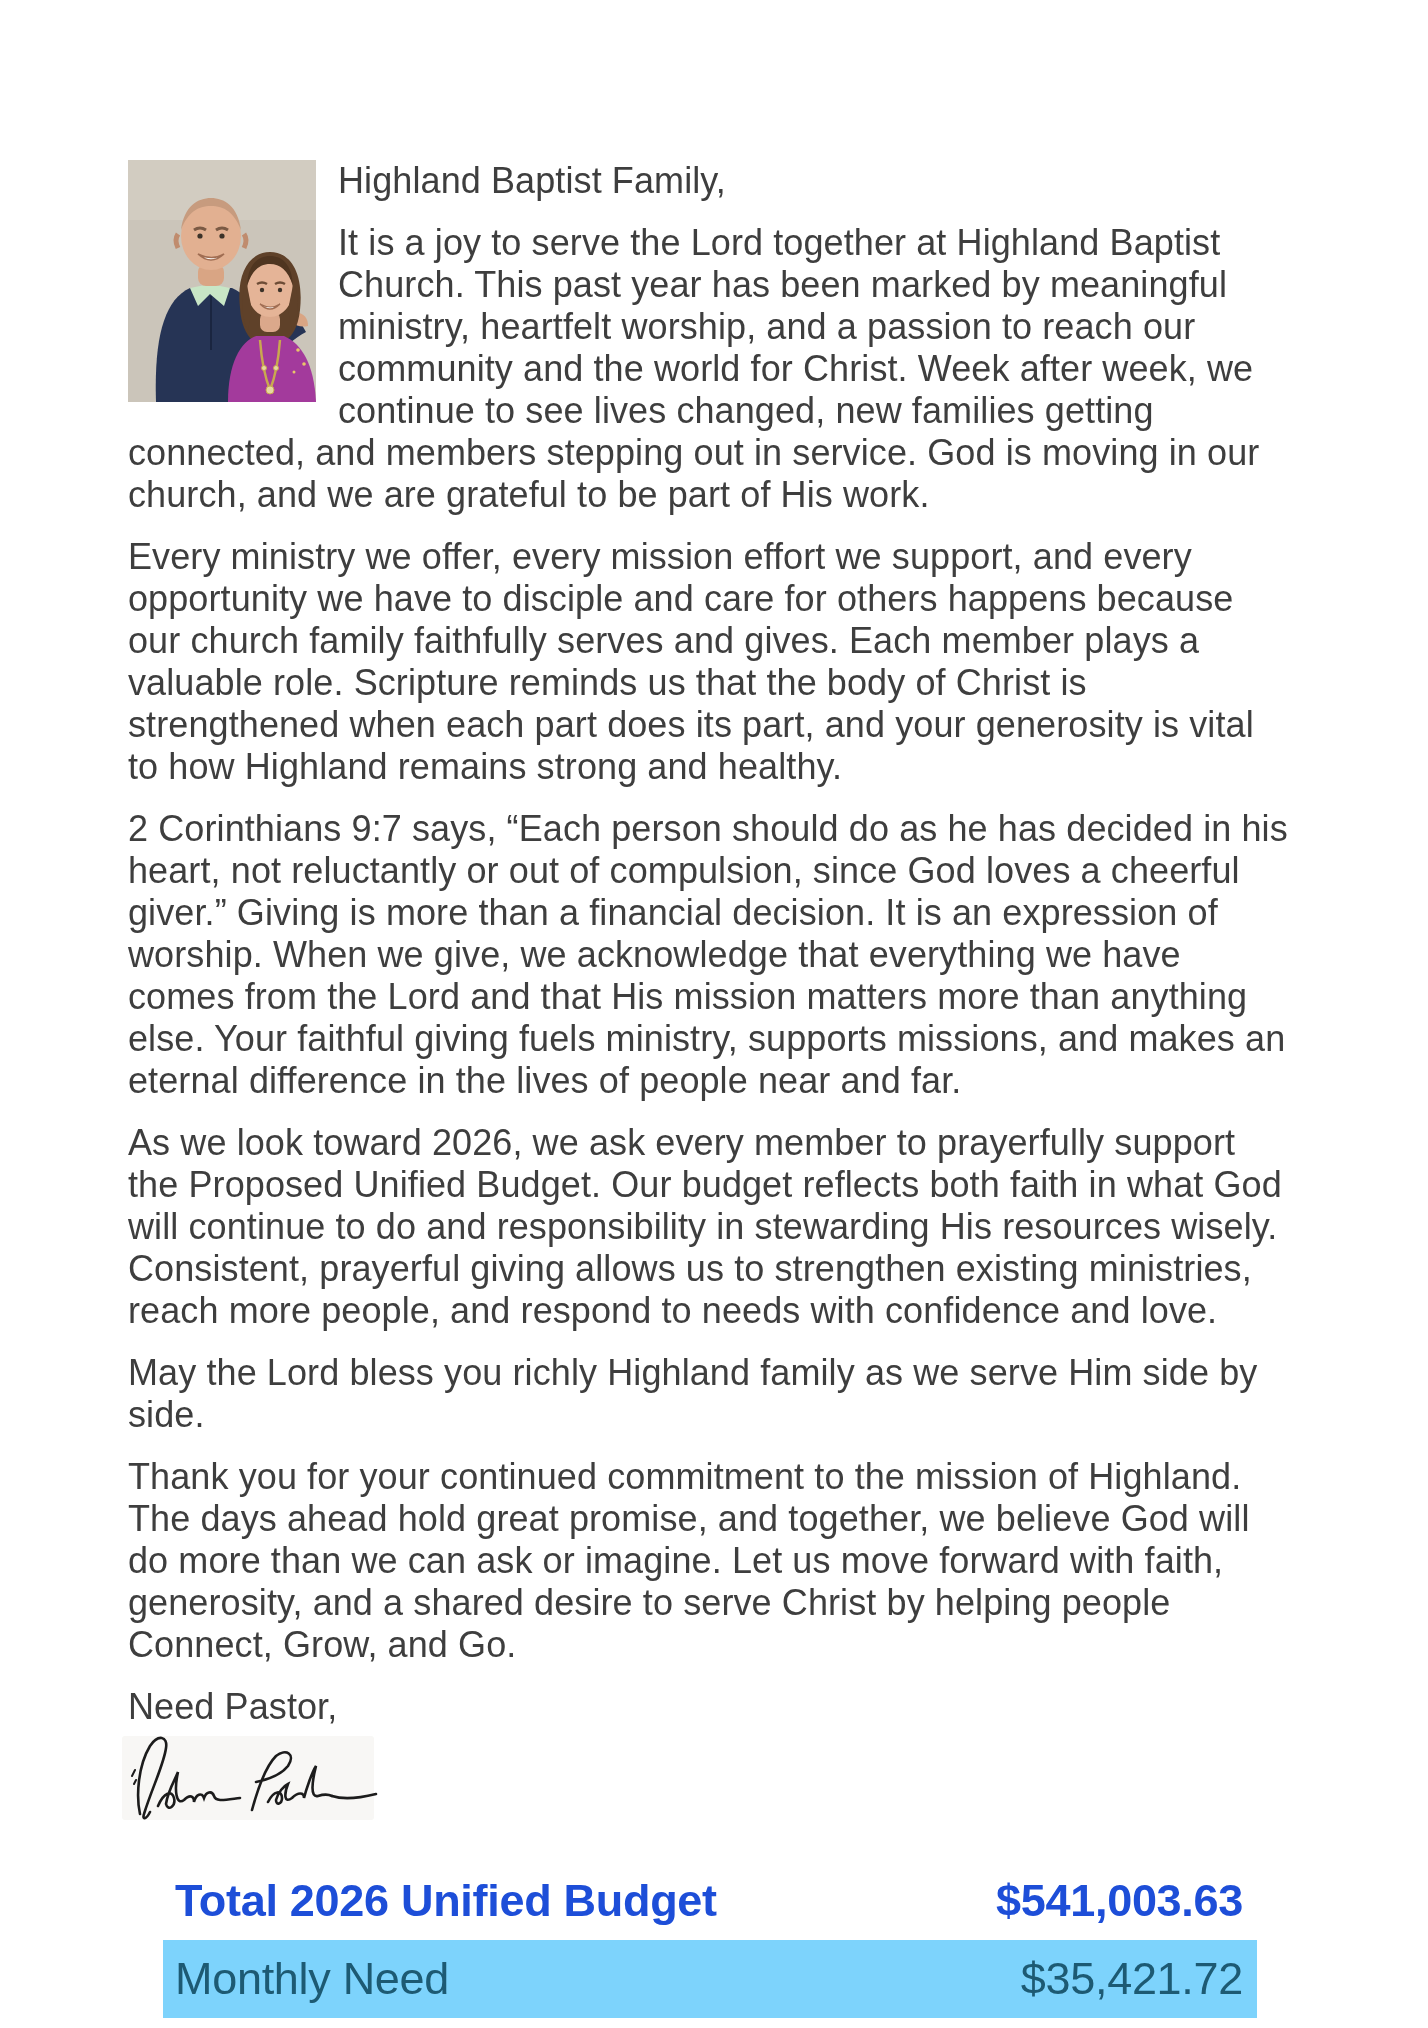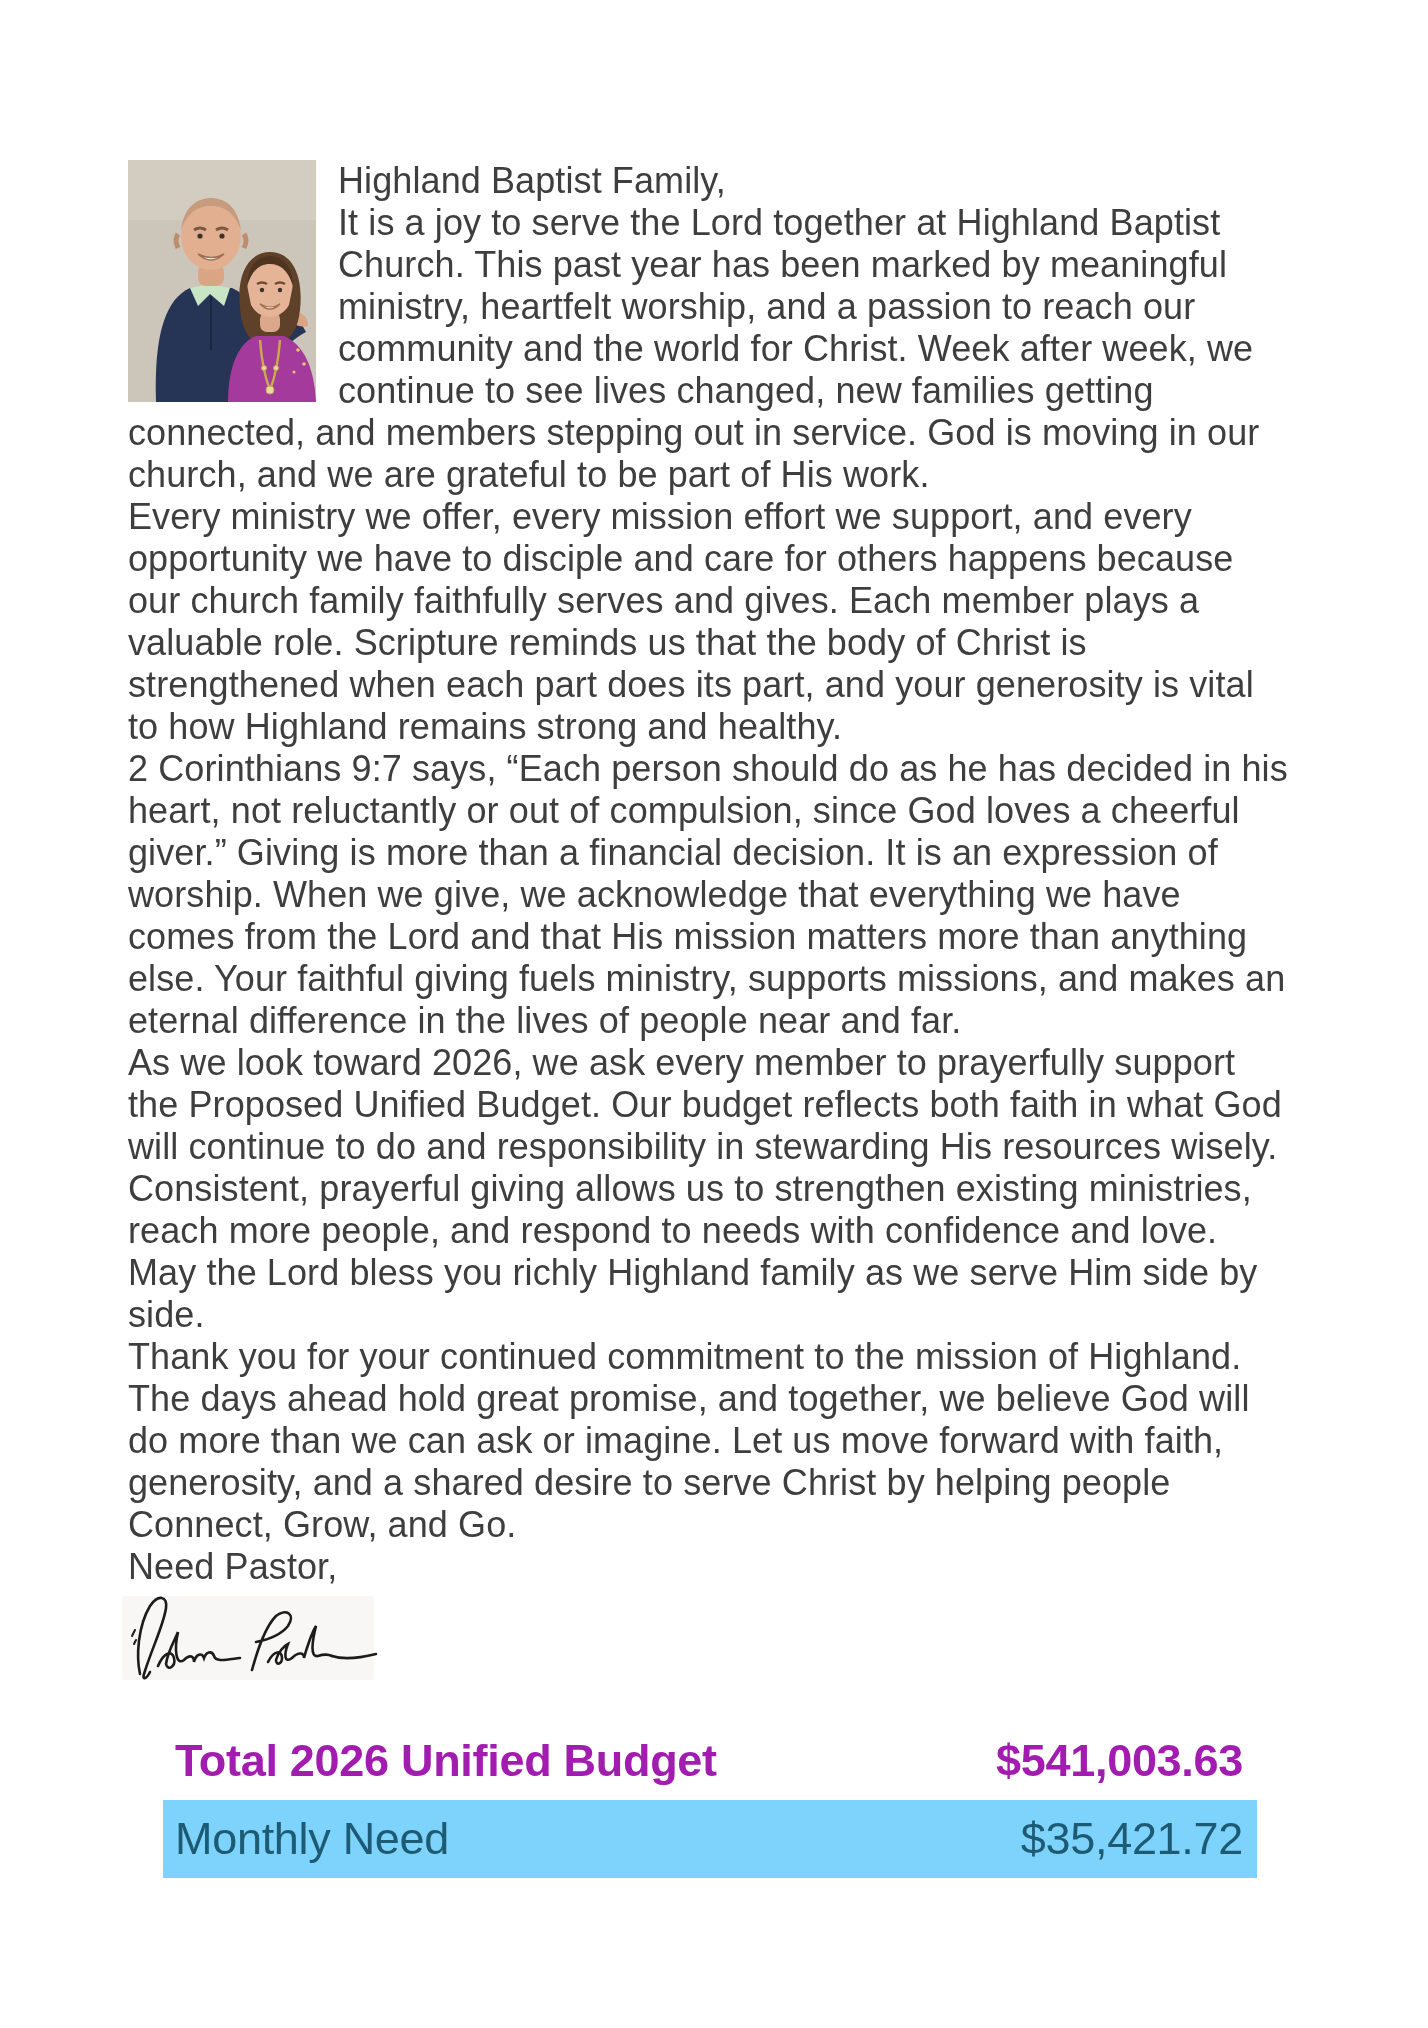--- a/index.html
+++ b/index.html
@@ -27,21 +27,21 @@
     height: 242px;
     margin: 0 22px 0 0;
   }
   .photo-wrap svg { display: block; }
   p.line, p.para {
     font-size: 36px;
     line-height: 42px;
     letter-spacing: 0.1px;
     margin: 0;
   }
-  p.para { }
+  p.para { margin-top: 20px; }
   .closing { margin-top: 20px; }
   .signature-block {
     margin-top: 4px;
     width: 260px;
     height: 92px;
     position: relative;
   }
   .sig-paper {
     position: absolute;
     left: -6px; top: 4px;
@@ -59,21 +59,21 @@
     display: flex;
     align-items: center;
     justify-content: space-between;
     padding: 0 14px 0 12px;
     box-sizing: border-box;
     font-size: 45px;
     letter-spacing: -0.3px;
   }
   .budget-row.total {
     font-weight: 700;
-    color: #a21caf;
+    color: #1d4ed8;
   }
   .budget-row.regular { color: #1d5a73; }
   .budget-row.shaded {
     background: #7dd3fc;
     color: #1d5a73;
   }
   .budget-label { white-space: nowrap; }
   .budget-value { white-space: nowrap; }
 </style>
 </head>

